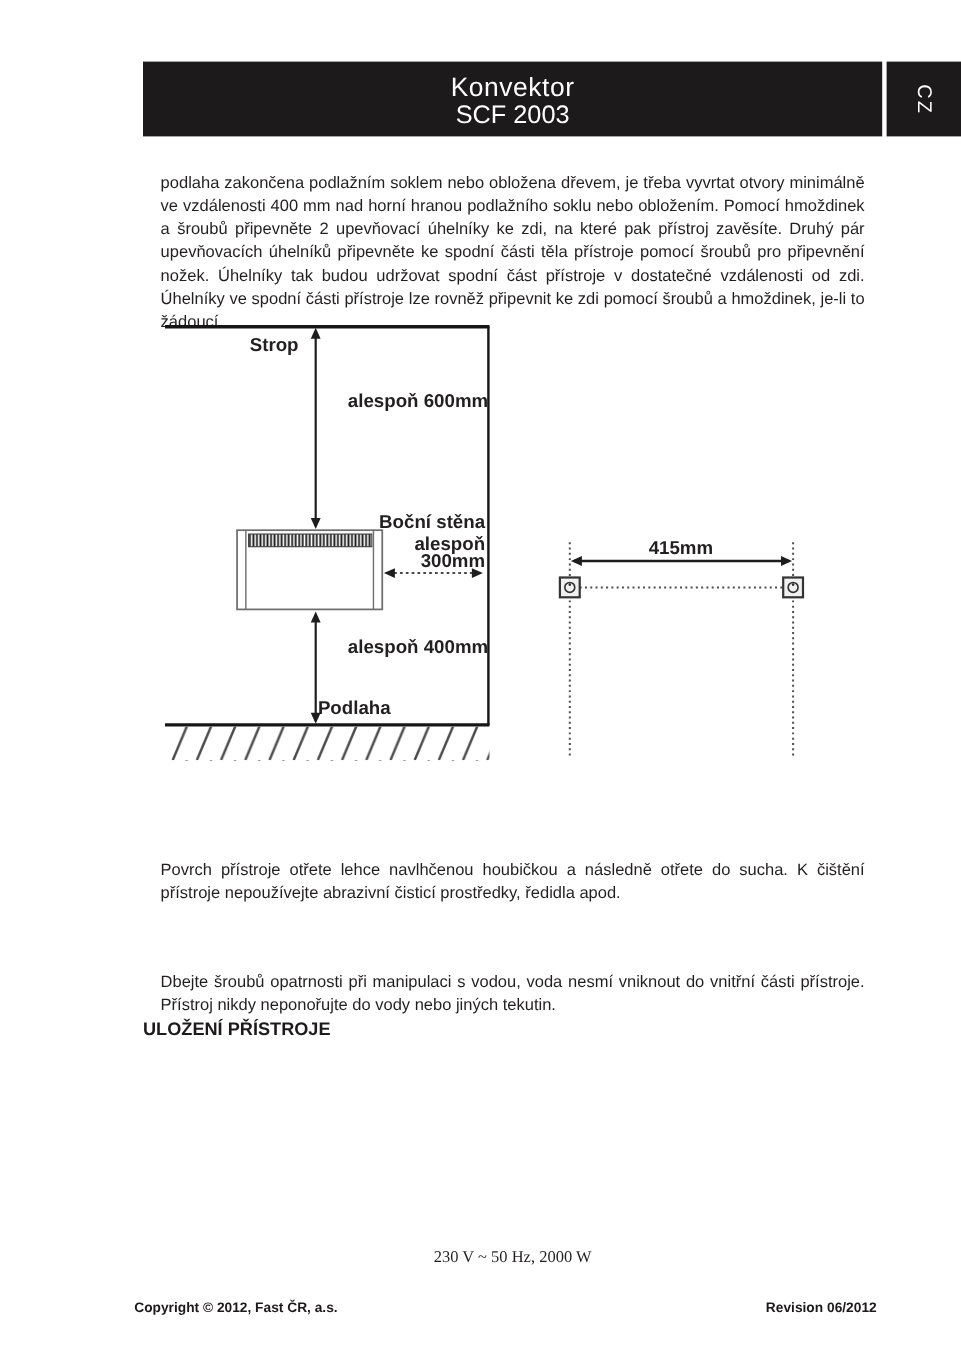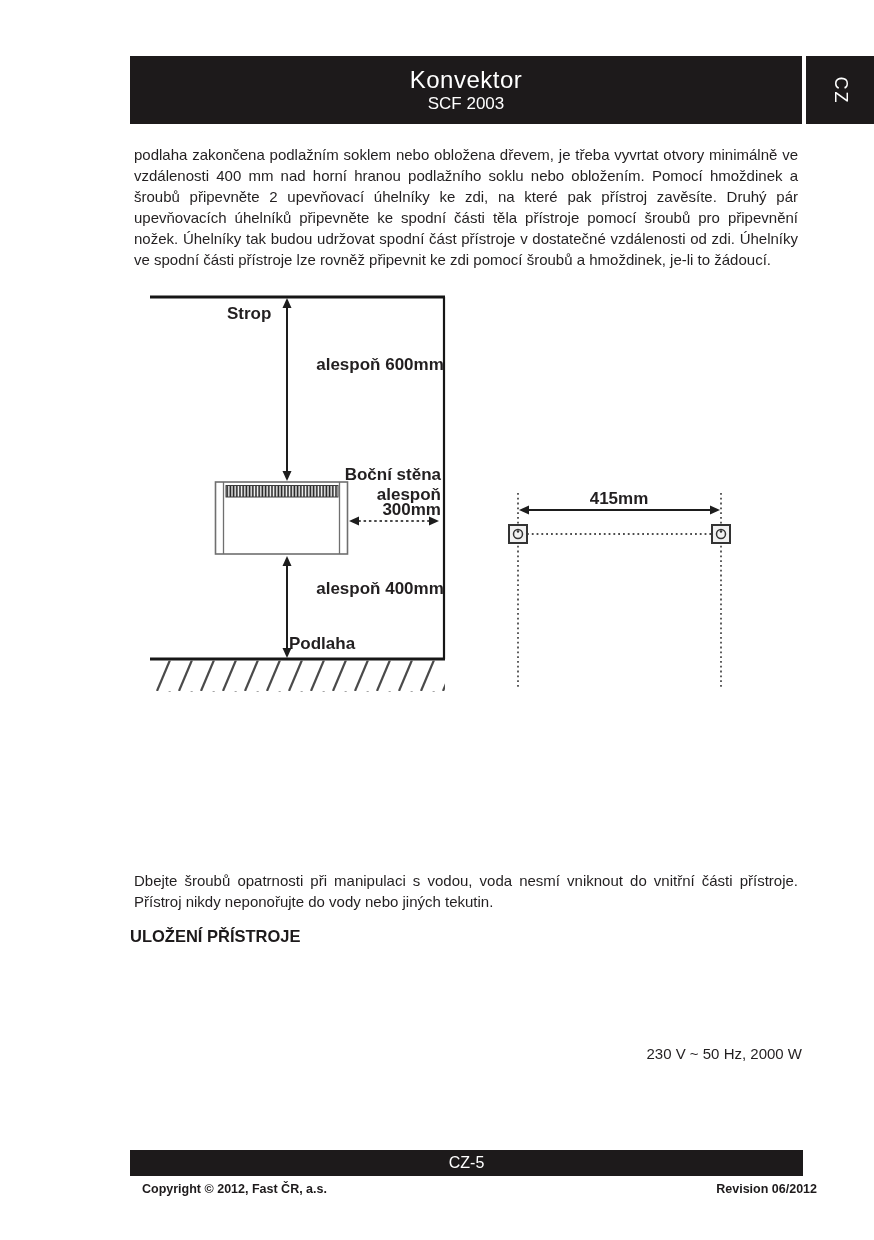--- a/index.html
+++ b/index.html
@@ -19,21 +19,21 @@
     position: absolute;
     left: 130px; top: 56px;
     width: 672px; height: 68px;
     background: #1d1a1b;
     color: #ffffff;
     display: flex; flex-direction: column;
     align-items: center; justify-content: center;
     text-align: center;
   }
   .header-title { font-size: 24px; line-height: 28px; font-weight: 400; letter-spacing: 0.5px; }
-  .header-subtitle { font-size: 17px; line-height: 20px; font-weight: 400; }
+  .header-subtitle { font-size: 23px; line-height: 20px; font-weight: 400; }
   .lang-tab {
     position: absolute;
     left: 806px; top: 56px;
     width: 68px; height: 68px;
     background: #1d1a1b;
     display: flex; align-items: center; justify-content: center;
   }
   .lang-tab span {
     color: #ffffff;
     font-size: 18px;
@@ -44,26 +44,26 @@
   
   .bodytext {
     position: absolute;
     left: 130px;
     width: 672px;
     font-size: 15px;
     line-height: 21px;
     text-align: justify;
     color: #221f20;
   }
-  .bodytext p { margin: 4px; }
+  .bodytext p { margin: 16px; }
   .intro { top: 140px; }
   .clean-paras { top: 764px; }
   .dbejte-para { top: 866px; }
   .storage-para { top: 966px; }
-  .tech-value { top: 1043px; text-align: right; }
+  .tech-value { top: 1133px; text-align: center; font-family: Liberation Serif, serif; }
   .section-title {
     position: absolute;
     left: 130px;
     width: 672px;
     font-size: 16.5px;
     font-weight: 700;
     line-height: 20px;
     color: #1d1a1b;
   }
   .title-cleaning { top: 723px; }
@@ -86,21 +86,21 @@
     position: absolute;
     left: 130px; top: 1150px;
     width: 673px; height: 26px;
     background: #1d1a1b;
     color: #ffffff;
     display: flex; align-items: center; justify-content: center;
     font-size: 16px;
   }
   .footer-meta {
     position: absolute;
-    left: 142px; top: 1182px;
+    left: 122px; top: 1182px;
     width: 675px;
     display: flex; justify-content: space-between;
     font-size: 12.5px;
     font-weight: 700;
     color: #1d1a1b;
   }
 </style>
 </head>
 <body>
 
@@ -191,30 +191,28 @@
           <circle cx="591" cy="246" r="4.5" fill="none" stroke="#333333" stroke-width="1.5"></circle>
           <circle cx="591" cy="243.5" r="1.2" fill="#333333"></circle>
         </g>
 
         <text class="dlabel" x="489" y="216" text-anchor="middle">415mm</text>
       </g>
     </svg>
   </div>
 
   <div class="bodytext clean-paras">
+    <p>Povrch přístroje otřete lehce navlhčenou houbičkou a následně otřete do sucha. K čištění přístroje nepoužívejte abrazivní čisticí prostředky, ředidla apod.</p>
   </div>
   <div class="bodytext dbejte-para">
     <p>Dbejte šroubů opatrnosti při manipulaci s vodou, voda nesmí vniknout do vnitřní části přístroje. Přístroj nikdy neponořujte do vody nebo jiných tekutin.</p>
   </div>
 
   <div class="section-title title-storage">ULOŽENÍ PŘÍSTROJE</div>
 
   <div class="bodytext tech-value">230 V ~ 50 Hz, 2000 W</div>
 
-  <div class="footer-bar">
-    <span>CZ-5</span>
-  </div>
   <div class="footer-meta">
     <span>Copyright © 2012, Fast ČR, a.s.</span>
     <span>Revision 06/2012</span>
   </div>
 
 </div>
 
 </body></html>

